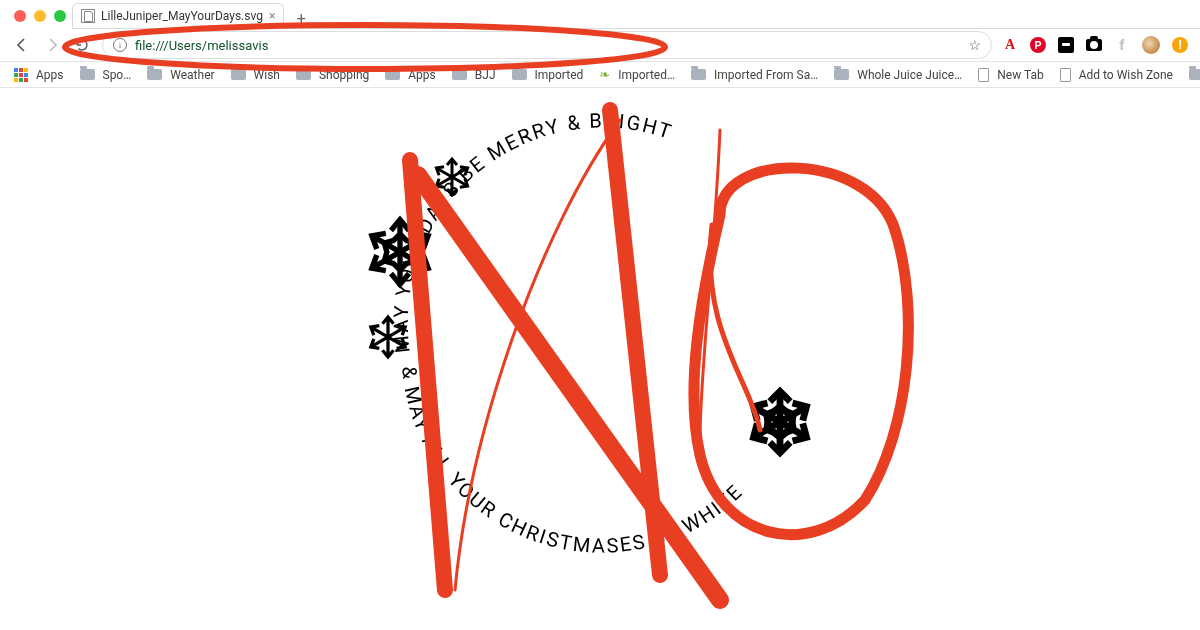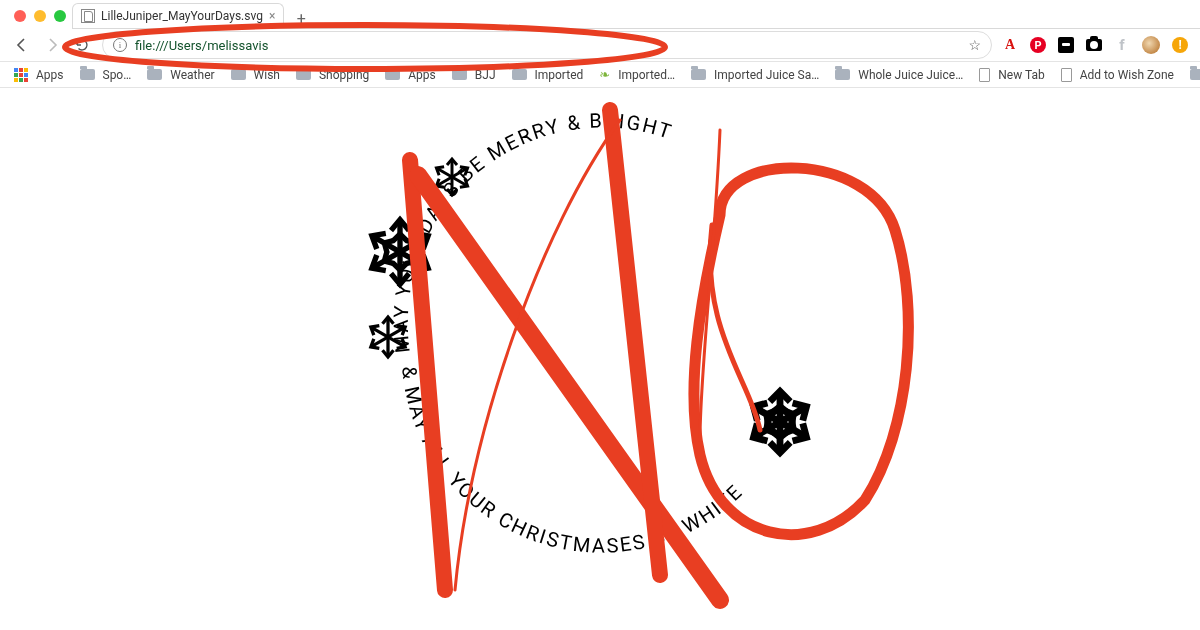--- a/index.html
+++ b/index.html
@@ -164,21 +164,21 @@
   <div class="bm">
       <span class="folder"></span>
       <span>Imported</span>
     </div>
   <div class="bm">
       <span class="fresh-leaf">❧</span>
       <span>Imported…</span>
     </div>
   <div class="bm">
       <span class="folder"></span>
-      <span>Imported Juice Sa…</span>
+      <span>Imported From Sa…</span>
     </div>
   <div class="bm">
       <span class="folder"></span>
       <span>Whole Juice Juice…</span>
     </div>
   <div class="bm">
       <span class="page"></span>
       <span>New Tab</span>
     </div>
   <div class="bm">

